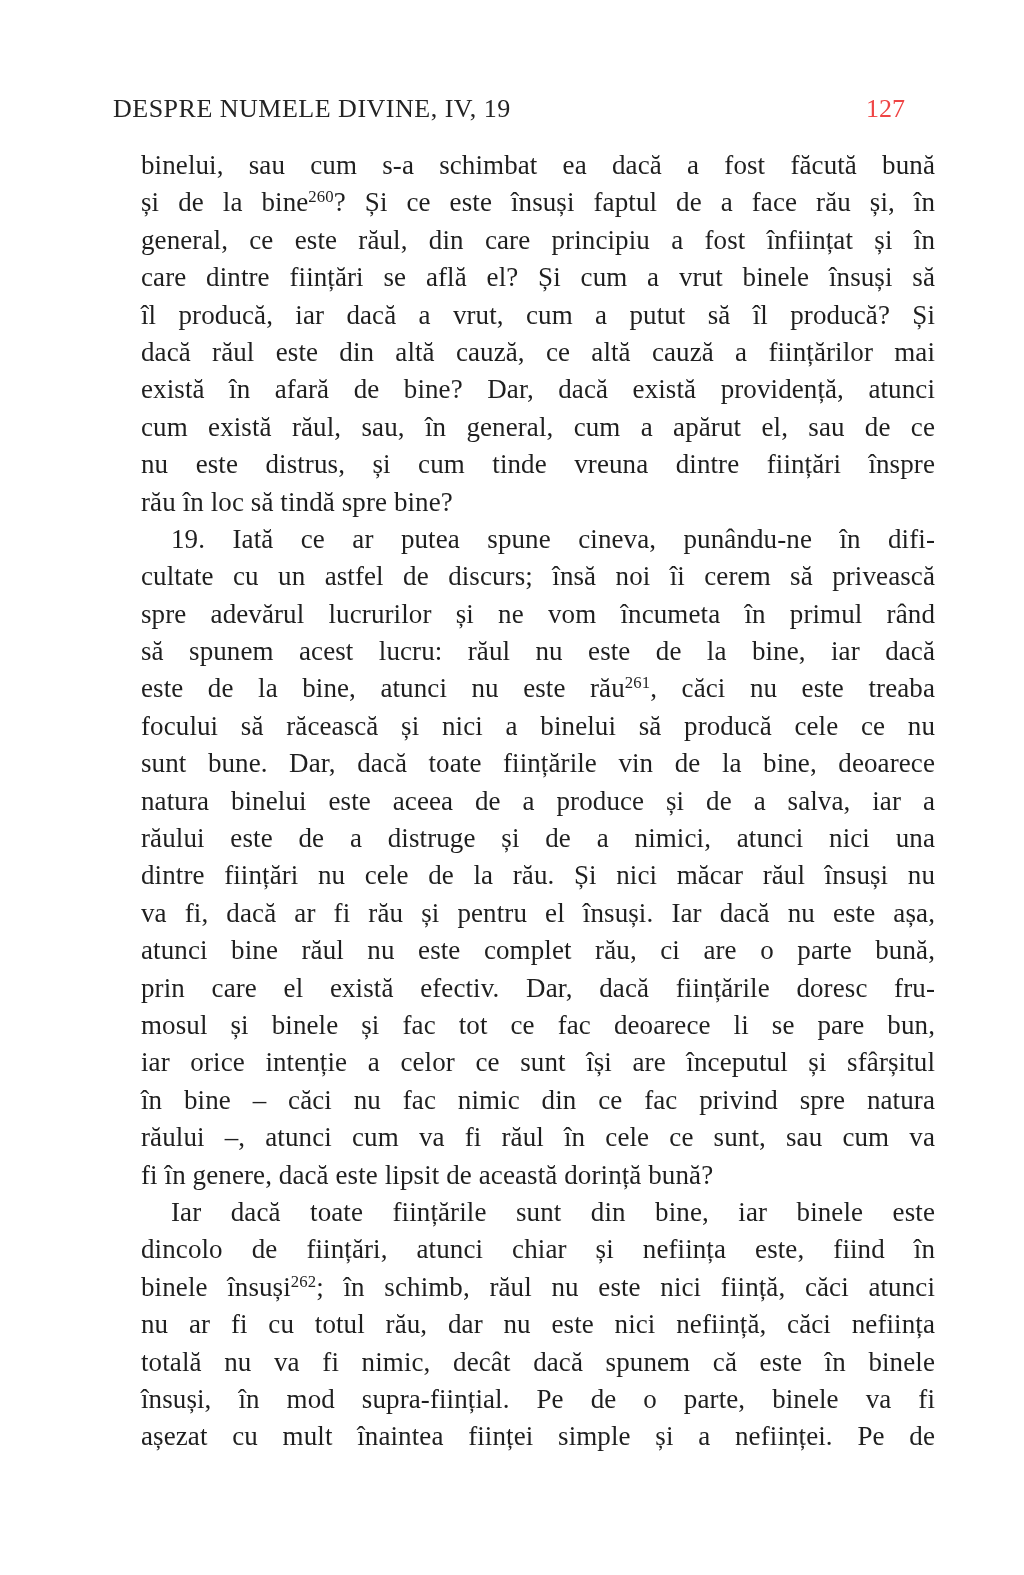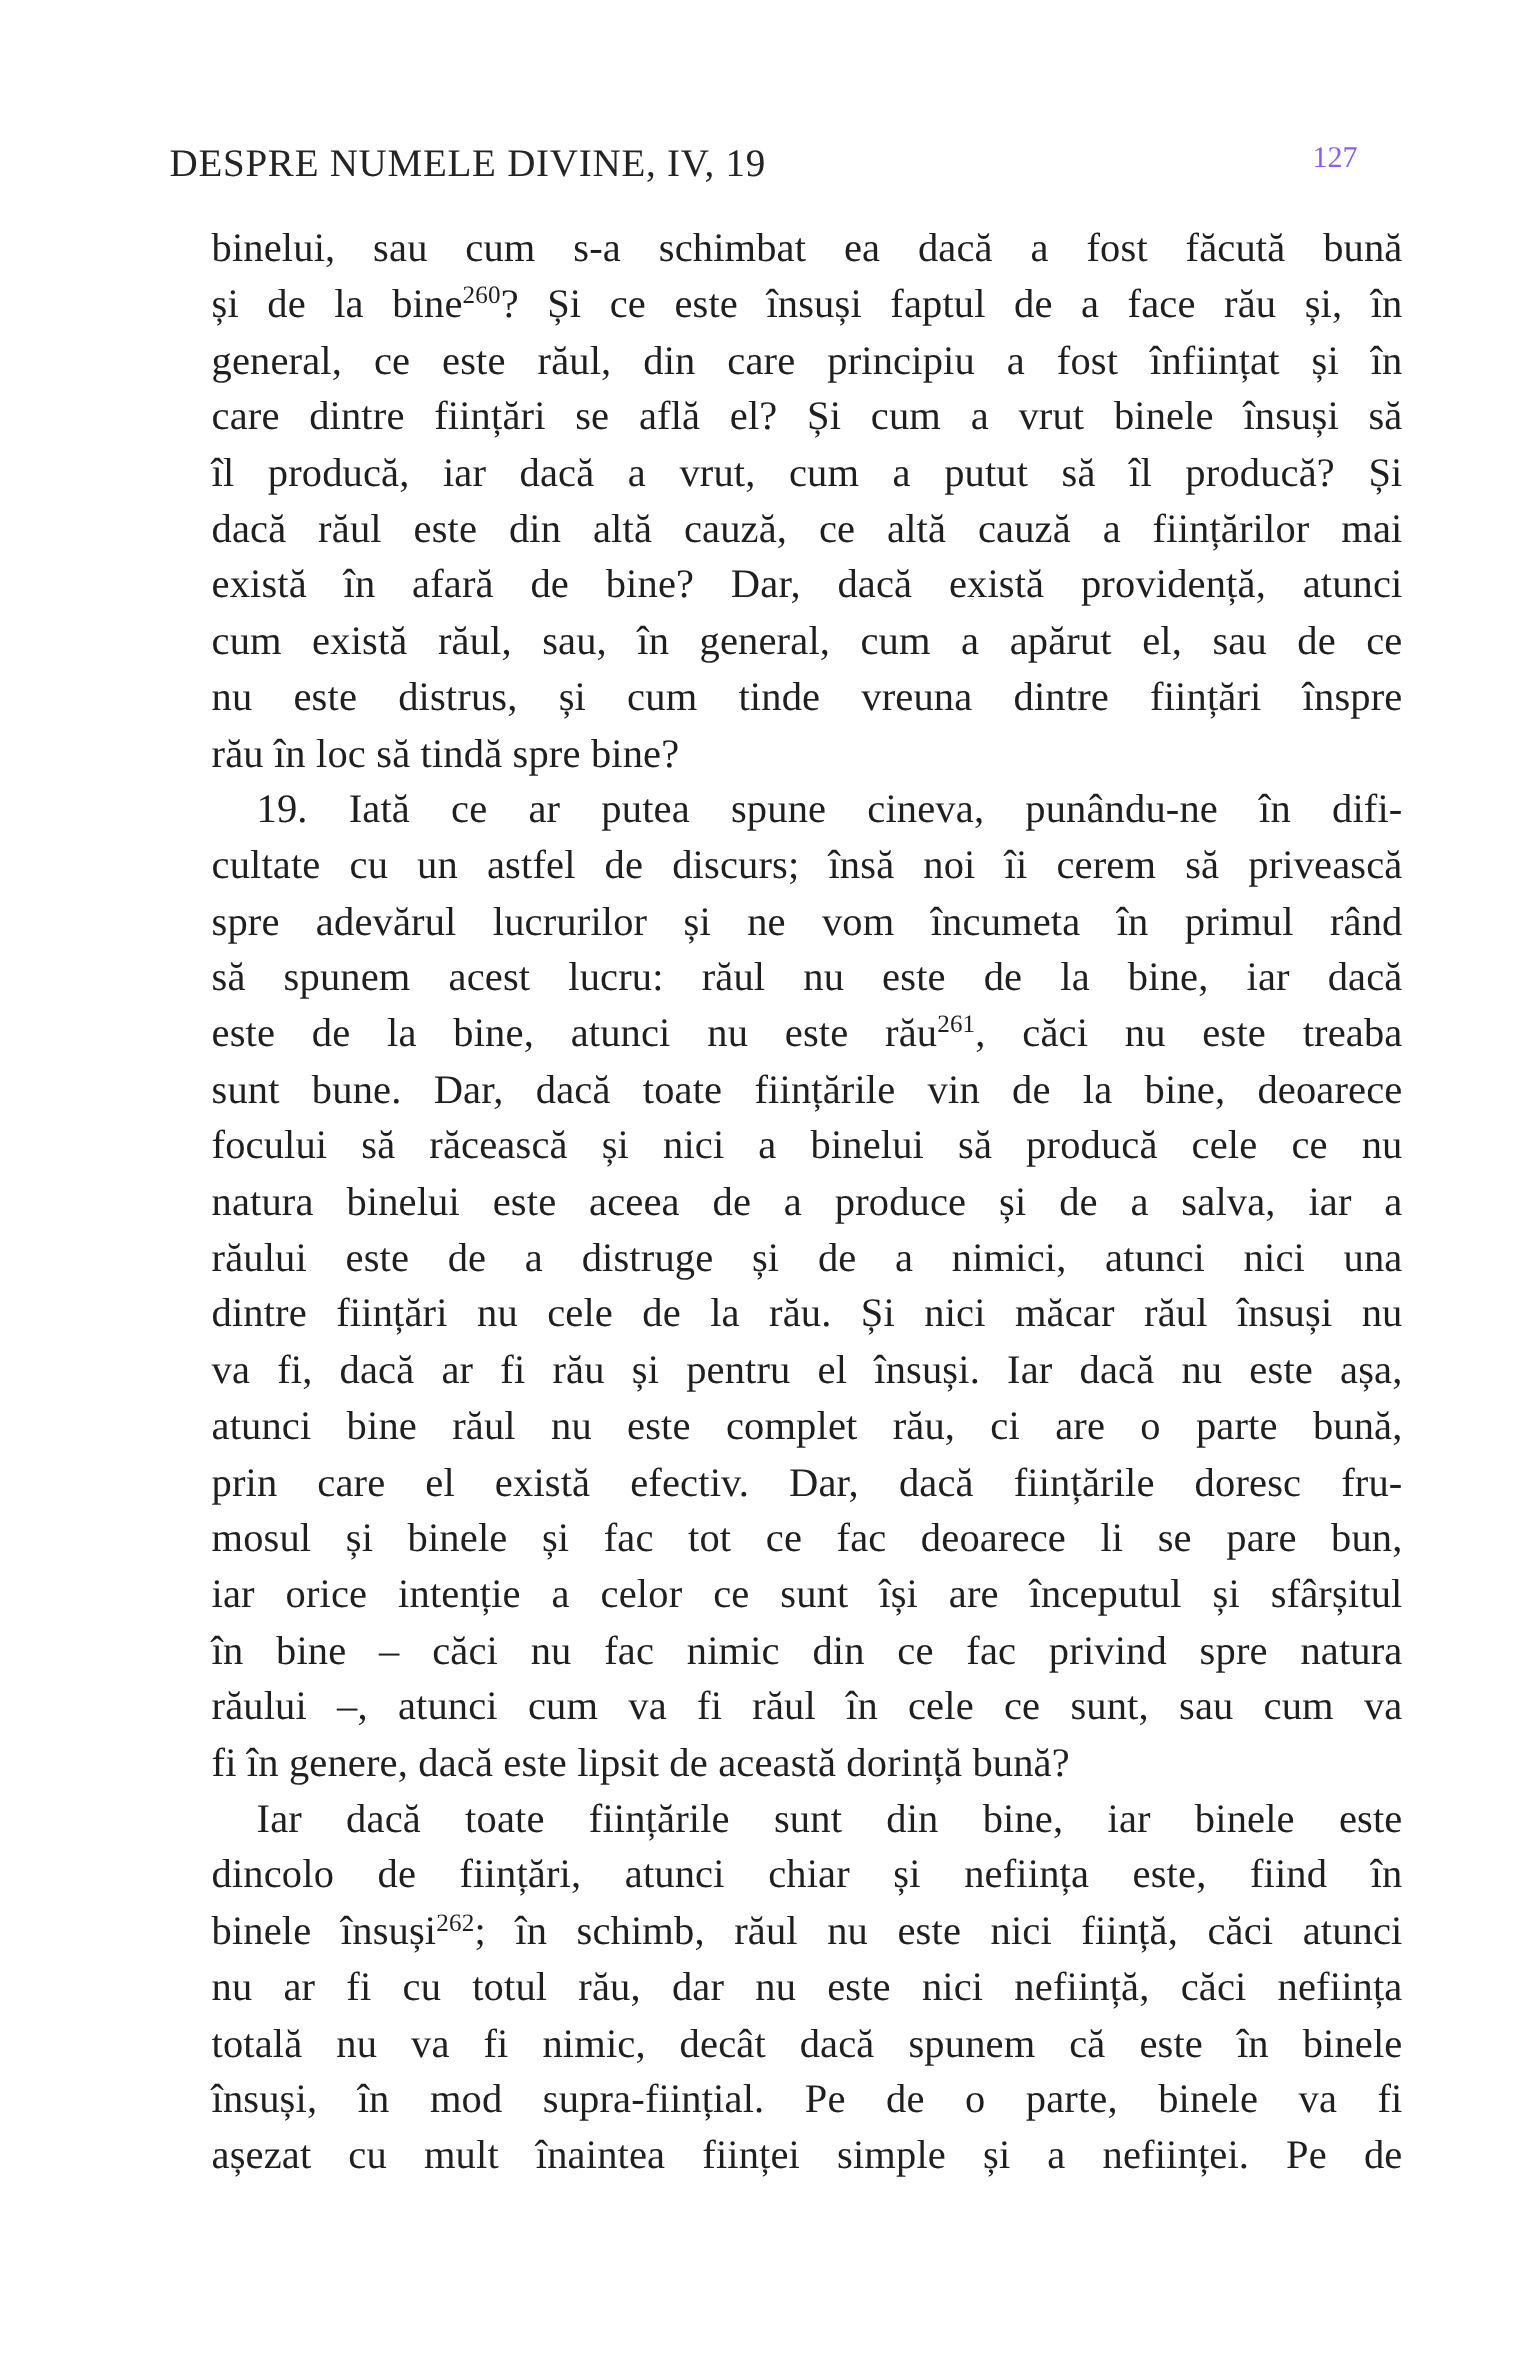--- a/index.html
+++ b/index.html
@@ -31,22 +31,22 @@
     text-align: left;
     font-size: 26px;
     letter-spacing: 0.5px;
     color: #242424;
     white-space: nowrap;
   }
   .page-number {
     position: absolute;
     right: 2px;
     top: 0;
-    font-size: 20px;
-    color: #8b5cf6;
+    font-size: 26px;
+    color: #ef4444;
   }
   .body-text {
     position: absolute;
     top: 147px;
     left: 113px;
     width: 794px;
     margin-left: 28px;
   }
   .paragraph {
     margin: 0;
@@ -95,22 +95,22 @@
         <div class="line">cum există răul, sau, în general, cum a apărut el, sau de ce</div>
         <div class="line">nu este distrus, și cum tinde vreuna dintre ființări înspre</div>
         <div class="line lastline">rău în loc să tindă spre bine?</div>
       </div>
       <div class="paragraph">
         <div class="line indent">19. Iată ce ar putea spune cineva, punându-ne în difi-</div>
         <div class="line">cultate cu un astfel de discurs; însă noi îi cerem să privească</div>
         <div class="line">spre adevărul lucrurilor și ne vom încumeta în primul rând</div>
         <div class="line">să spunem acest lucru: răul nu este de la bine, iar dacă</div>
         <div class="line">este de la bine, atunci nu este rău<sup class="fnref">261</sup>, căci nu este treaba</div>
+        <div class="line">focului să răcească și nici a binelui să producă cele ce nu</div>
         <div class="line">sunt bune. Dar, dacă toate ființările vin de la bine, deoarece</div>
-        <div class="line">focului să răcească și nici a binelui să producă cele ce nu</div>
         <div class="line">natura binelui este aceea de a produce și de a salva, iar a</div>
         <div class="line">răului este de a distruge și de a nimici, atunci nici una</div>
         <div class="line">dintre ființări nu cele de la rău. Și nici măcar răul însuși nu</div>
         <div class="line">va fi, dacă ar fi rău și pentru el însuși. Iar dacă nu este așa,</div>
         <div class="line">atunci bine răul nu este complet rău, ci are o parte bună,</div>
         <div class="line">prin care el există efectiv. Dar, dacă ființările doresc fru-</div>
         <div class="line">mosul și binele și fac tot ce fac deoarece li se pare bun,</div>
         <div class="line">iar orice intenție a celor ce sunt își are începutul și sfârșitul</div>
         <div class="line">în bine – căci nu fac nimic din ce fac privind spre natura</div>
         <div class="line">răului –, atunci cum va fi răul în cele ce sunt, sau cum va</div>

